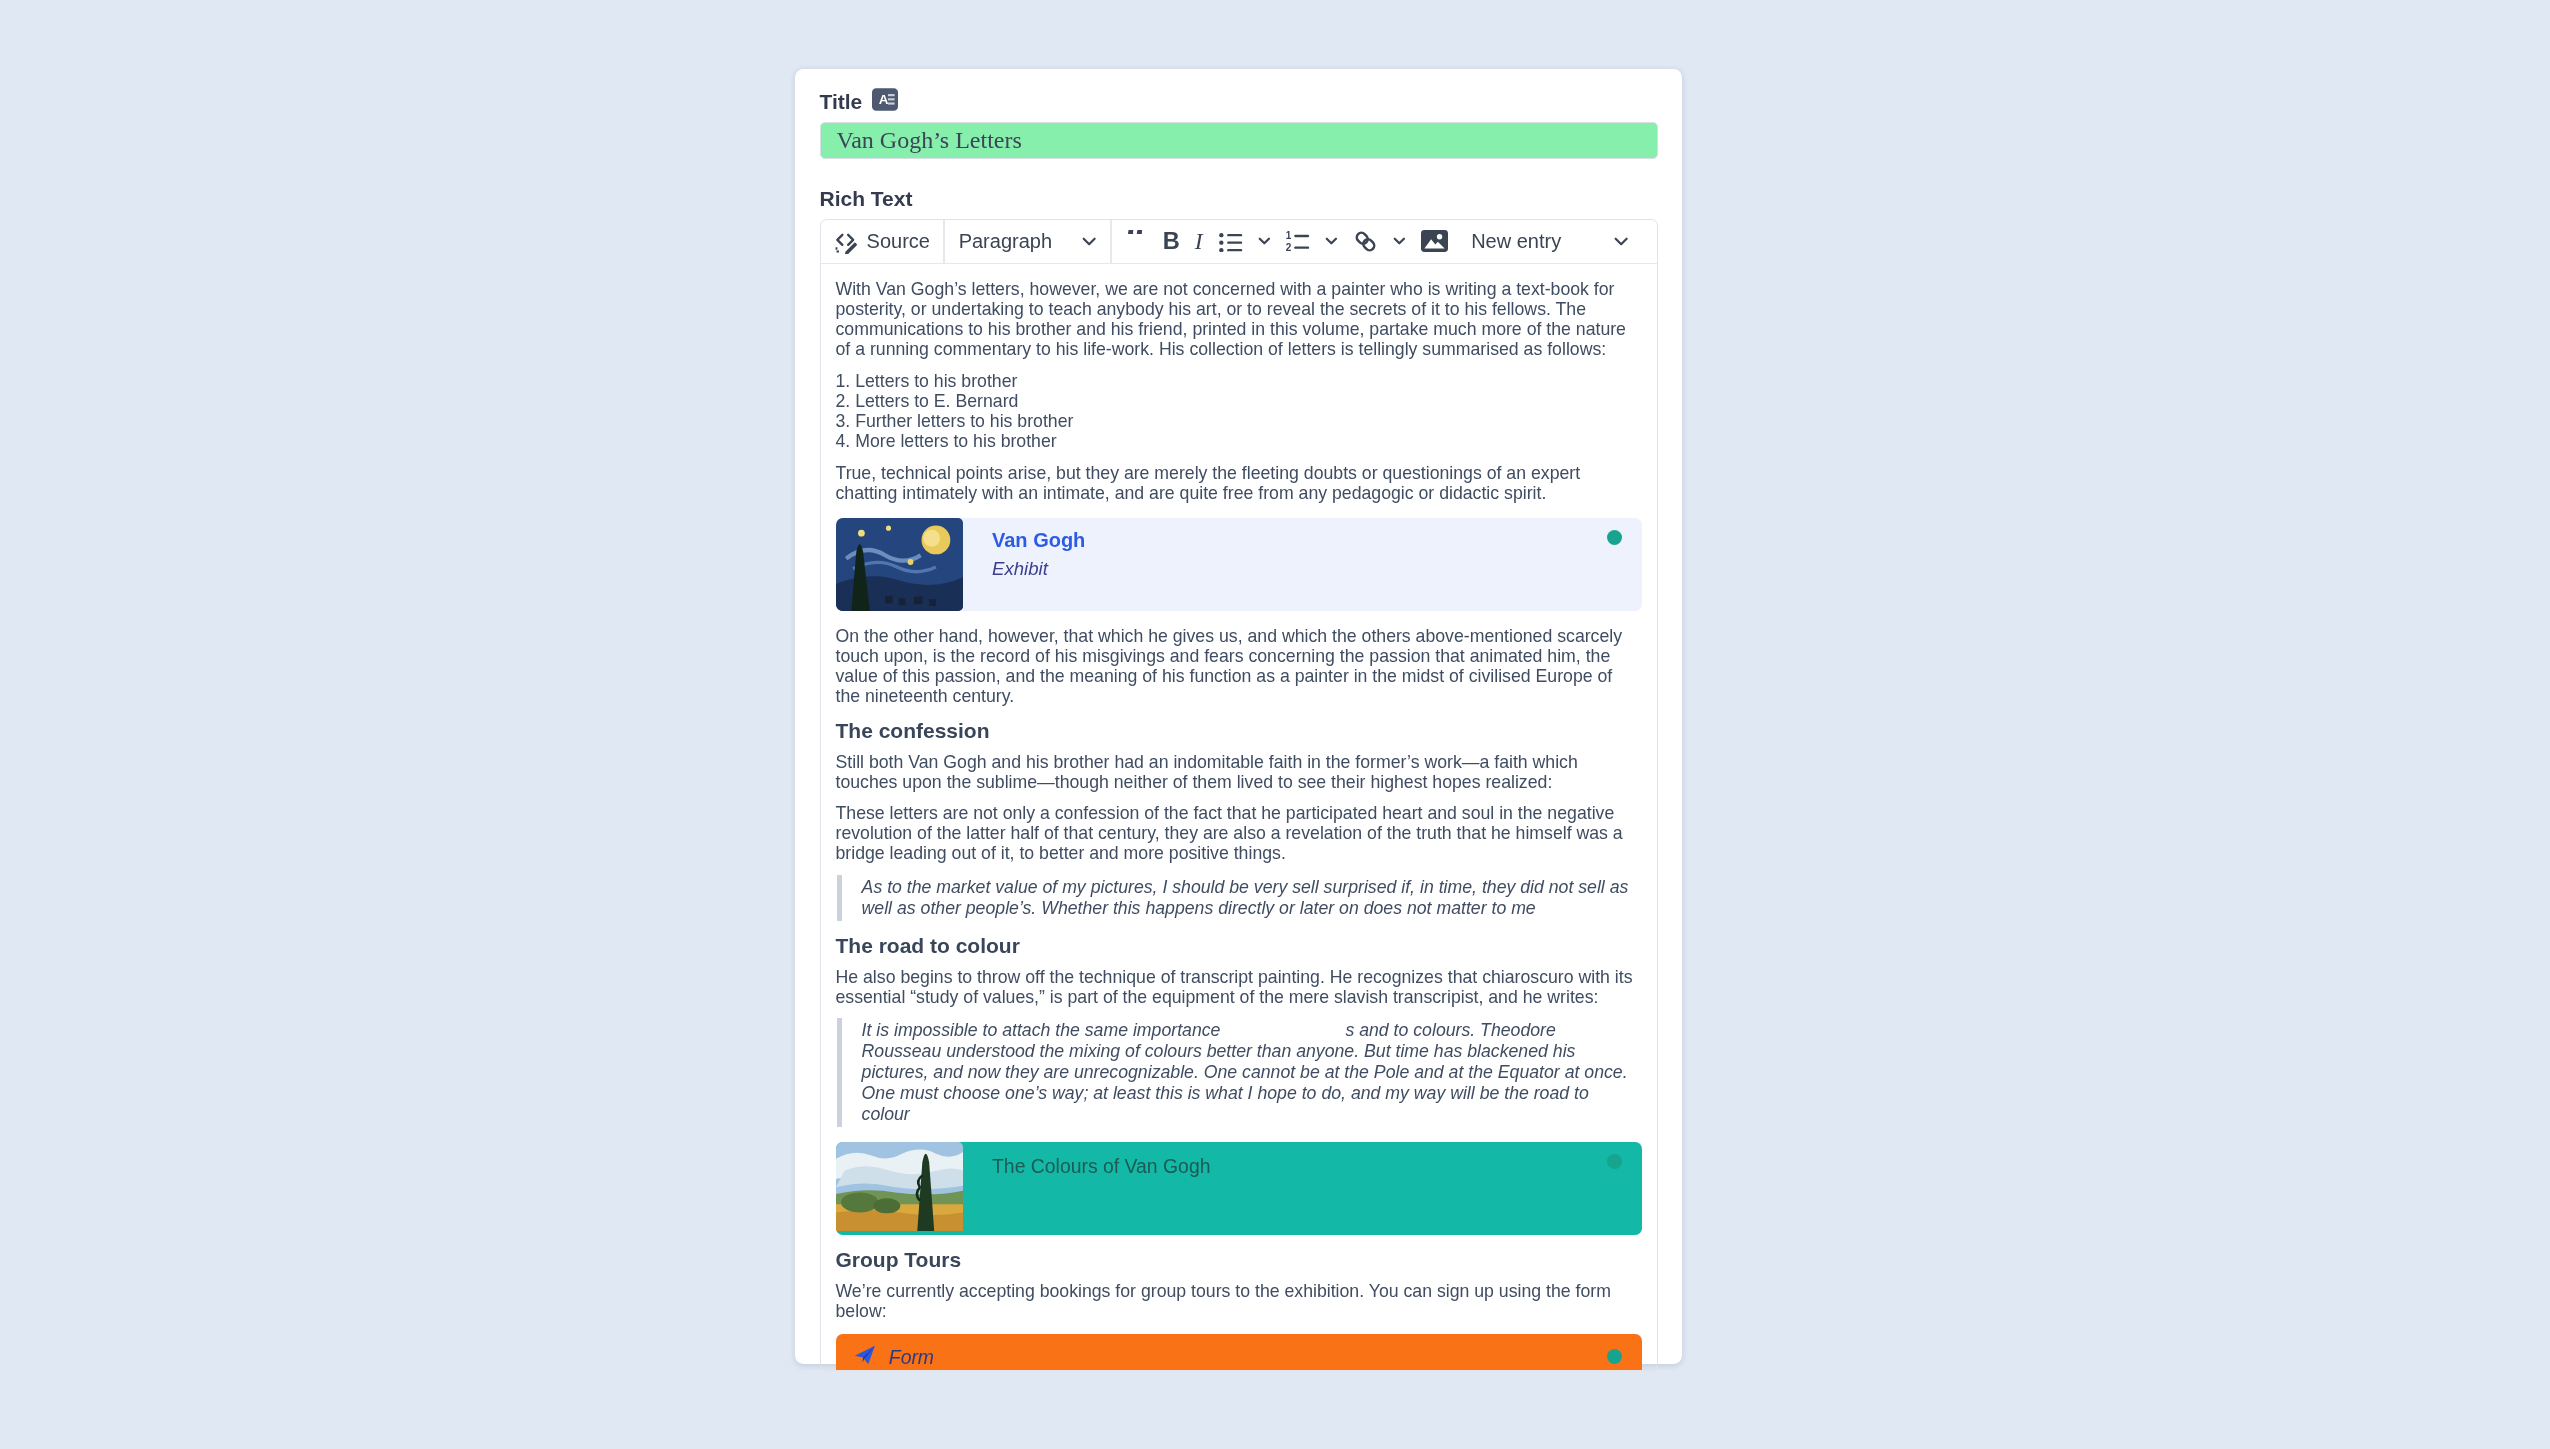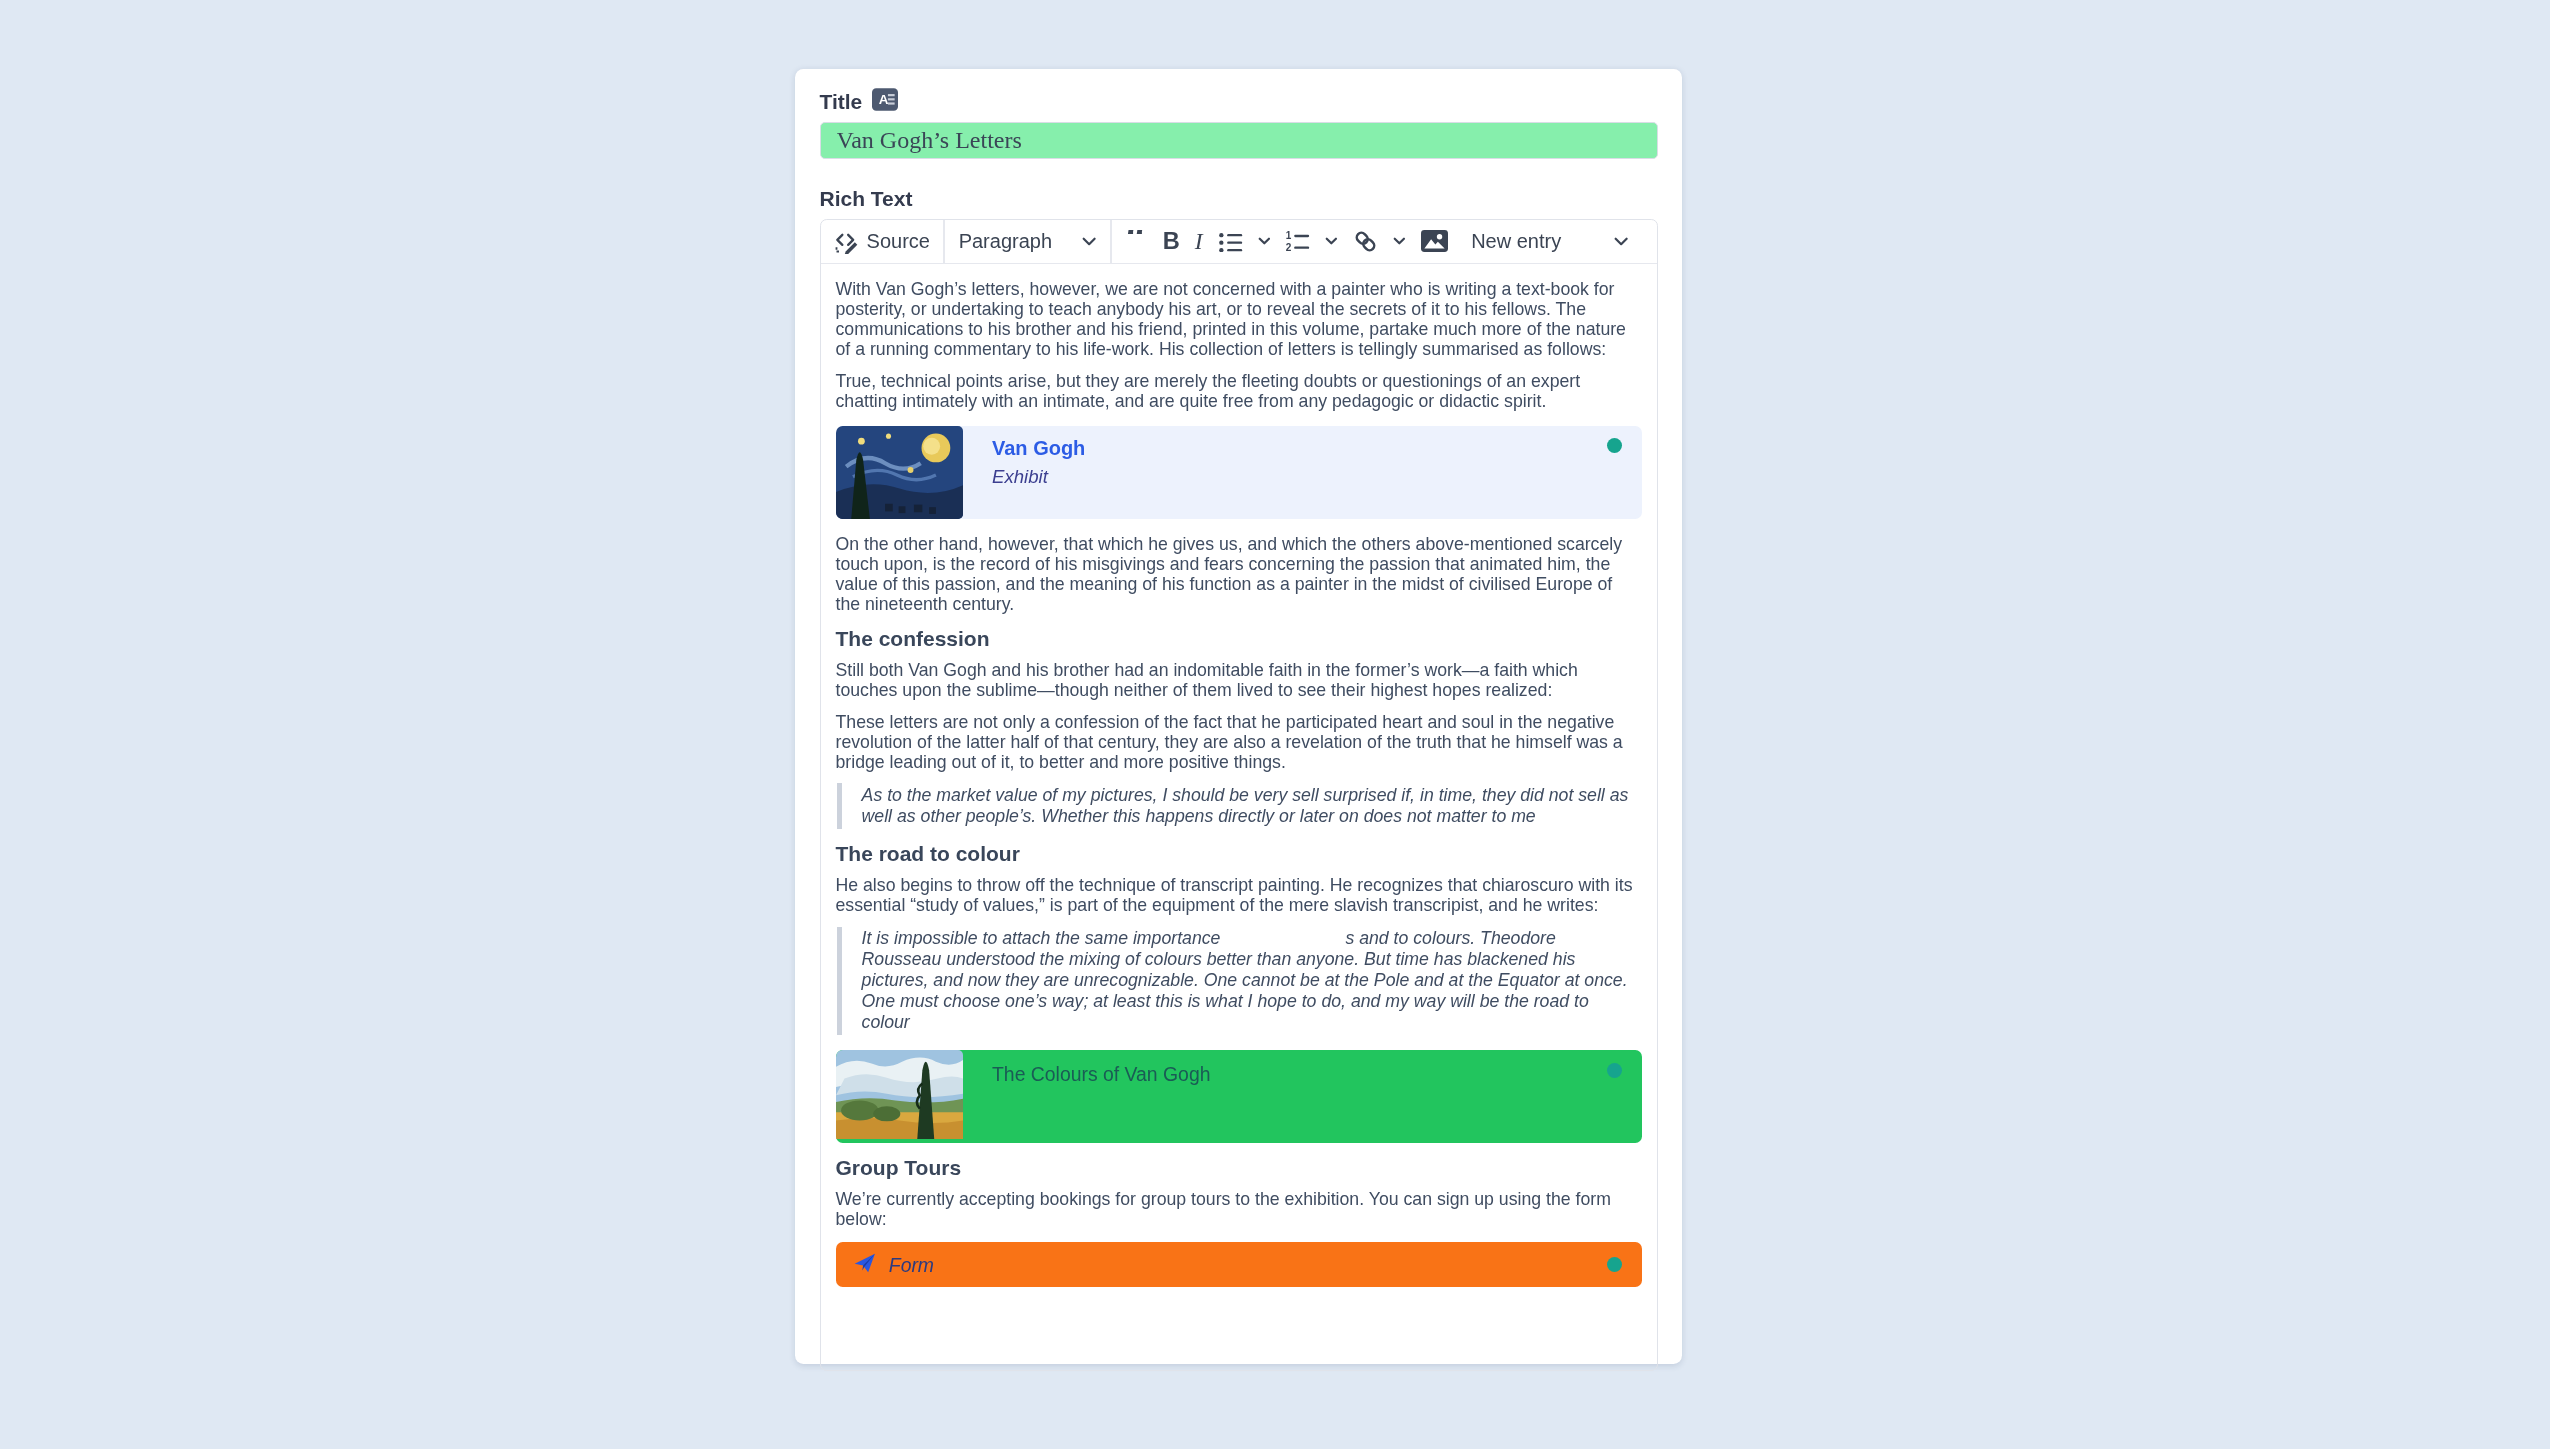--- a/index.html
+++ b/index.html
@@ -60,21 +60,21 @@
   blockquote {
     border-left: 5px solid #ccd2dc; margin: 11.8px 0 13.5px 1.7px;
     padding: 1.7px 8.4px 1.7px 19.4px; font-style: italic; line-height: 21px;
   }
   .gap-spacer { display: inline-block; width: 125px; }
   .embed-card {
     display: flex; align-items: stretch; border-radius: 6.7px;
     margin: 15px 0; overflow: hidden; position: relative; cursor: pointer;
   }
   .card-blue { background: #edf2fd; }
-  .card-mint { background: #22c55e; }
+  .card-mint { background: #14b8a6; }
   .embed-card .thumb { flex: 0 0 127px; height: 93px; border-radius: 5px; overflow: hidden; }
   .embed-card .card-body { padding: 12.7px 0 0 29.5px; }
   .card-title-blue { font-size: 20px; font-weight: 700; color: #2c5ce5; }
   .card-sub { margin-top: 8.4px; font-size: 18.6px; font-style: italic; color: #3c3f90; }
   .card-title-teal { font-size: 19.4px; font-weight: 500; color: #1a5c55; padding-top: 1.7px; }
   .status-dot {
     position: absolute; right: 20px; top: 12.7px;
     width: 15px; height: 15px; border-radius: 50%; background: #16a48e;
   }
   .form-card {
@@ -226,20 +226,26 @@
                 <polyline class="chev" points="2,2 8.5,8.5 15,2"></polyline>
               </svg>
           </span>
         </button>
       </div>
     </div>
 
     <div class="content">
       <p>With Van Gogh’s letters, however, we are not concerned with a painter who is writing a text-book for posterity, or undertaking to teach anybody his art, or to reveal the secrets of it to his fellows. The communications to his brother and his friend, printed in this volume, partake much more of the nature of a running commentary to his life-work. His collection of letters is tellingly summarised as follows:</p>
 
+      <ol>
+        <li>1. Letters to his brother</li>
+        <li>2. Letters to E. Bernard</li>
+        <li>3. Further letters to his brother</li>
+        <li>4. More letters to his brother</li>
+      </ol>
 
       <p>True, technical points arise, but they are merely the fleeting doubts or questionings of an expert chatting intimately with an intimate, and are quite free from any pedagogic or didactic spirit.</p>
 
       <div class="embed-card card-blue">
         <div class="thumb">
           <svg width="127" height="93" viewBox="0 0 150 110" preserveAspectRatio="none">
             <rect width="150" height="110" fill="#24457e"></rect>
             <path d="M0 78 Q40 62 75 74 Q115 86 150 70 L150 110 L0 110 Z" fill="#1a2f55"></path>
             <circle cx="118" cy="26" r="17" fill="#e8c95a"></circle>
             <circle cx="113" cy="24" r="10" fill="#f4e08a"></circle>

